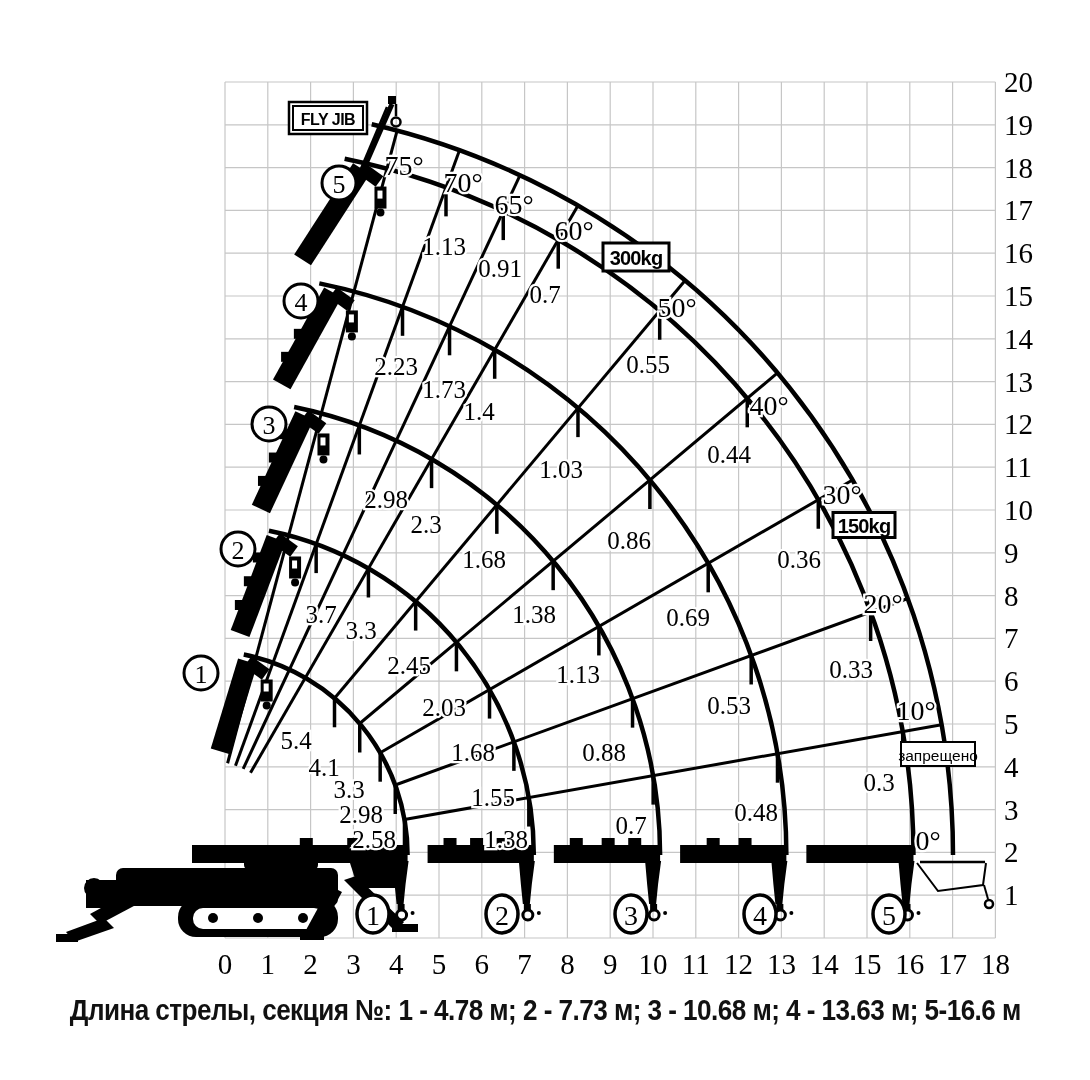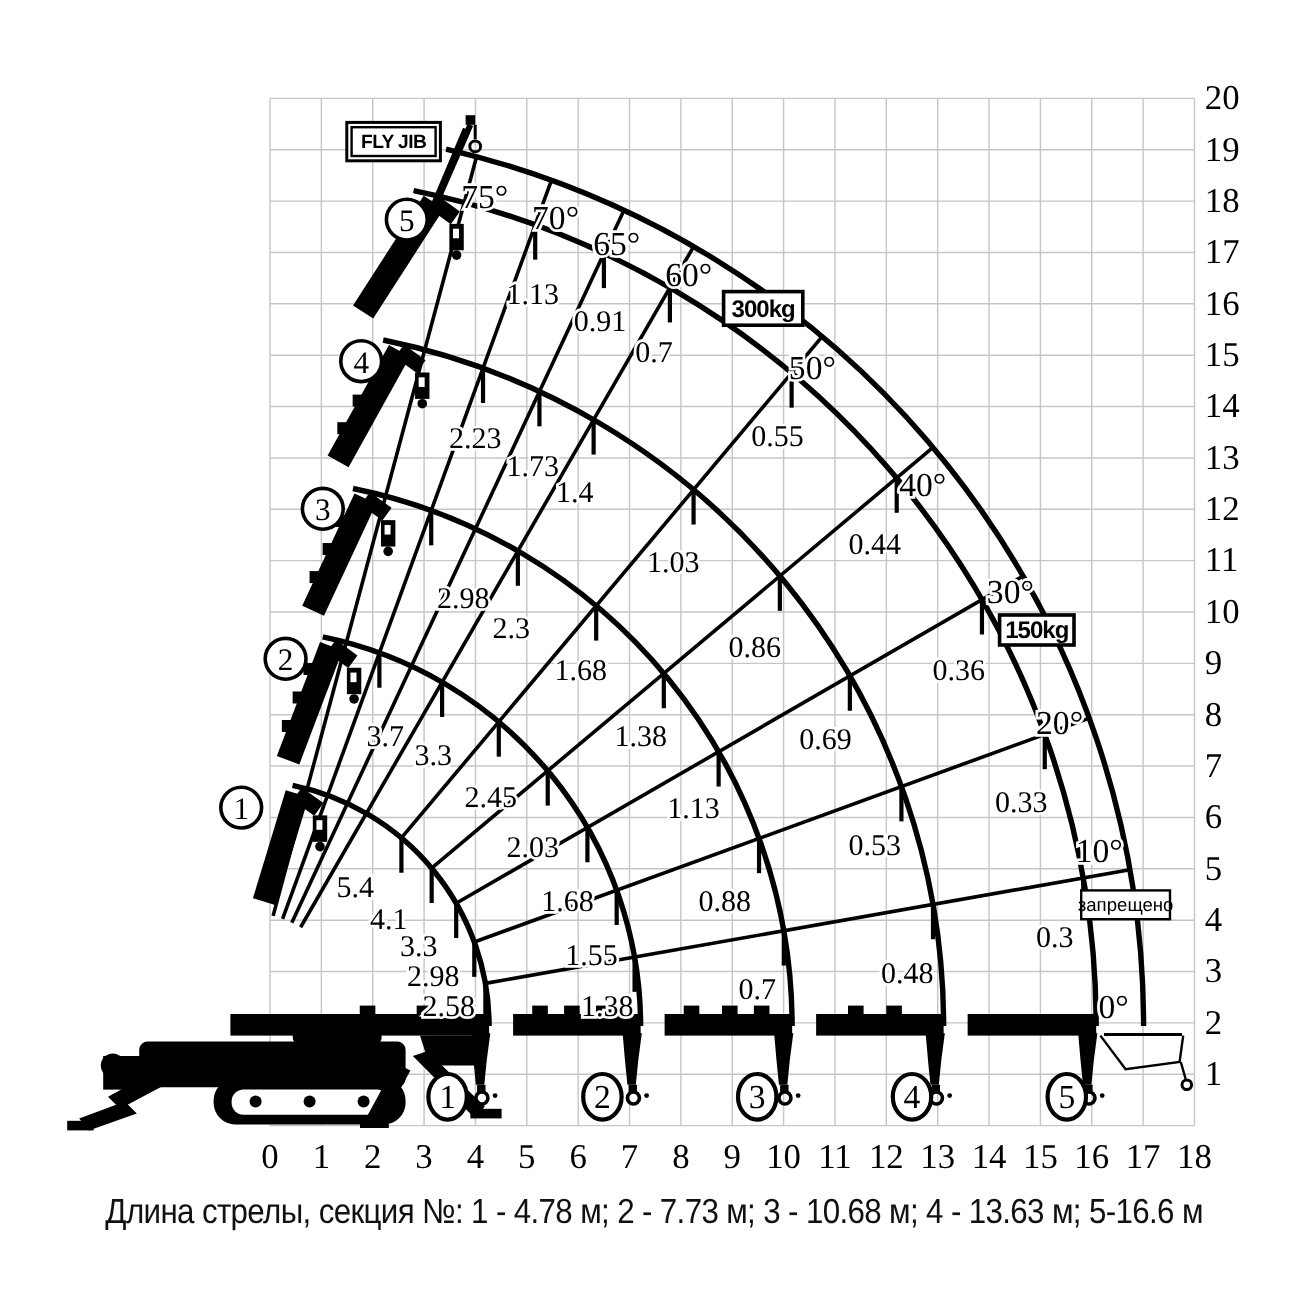--- a/index.html
+++ b/index.html
@@ -8,21 +8,21 @@
   .stage svg{position:absolute;left:0;top:0;}
   svg text{font-family:"Liberation Serif",serif;fill:#000;}
   .val{font-size:25px;paint-order:stroke;stroke:#fff;stroke-width:4.5px;}
   .ang{font-size:28px;paint-order:stroke;stroke:#fff;stroke-width:4.5px;}
   .axis{font-size:29px;}
   .circ{font-size:26px;}
   .circb{font-size:28px;}
   .boxtext-fly{font-family:"Liberation Sans",sans-serif;font-weight:700;font-size:16px;letter-spacing:-0.5px;}
   .boxtext-kg{font-family:"Liberation Sans",sans-serif;font-weight:700;font-size:20px;letter-spacing:-0.8px;}
   .boxtext-forb{font-family:"Liberation Sans",sans-serif;font-size:15.5px;}
-  .caption{position:absolute;left:0;right:0;top:994px;text-align:center;color:#111;}
+  .caption{position:absolute;left:0;right:0;top:994px;text-align:center;color:#111;font-weight:bold;}
   .caption span{display:inline-block;font-family:"Liberation Sans",sans-serif;font-size:29px;
                 letter-spacing:-0.6px;transform:scaleX(0.9);transform-origin:center;white-space:nowrap;}
 </style>
 </head>
 <body>
 
 <div class="stage">
   <svg id="chart" width="1090" height="1080" viewBox="0 0 1090 1080">
     <g id="g-grid">
         <line x1="225" y1="82" x2="225" y2="938" stroke="#c6c6c6" stroke-width="1.2"></line>

